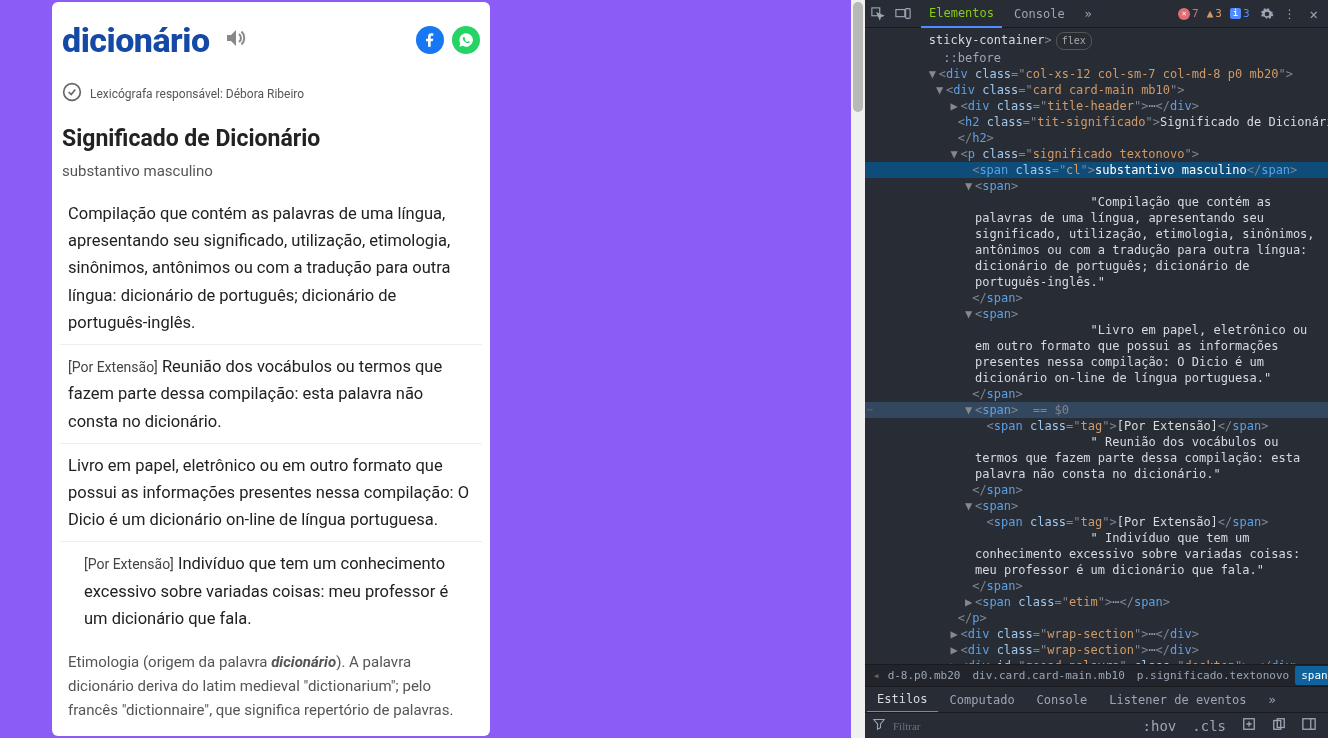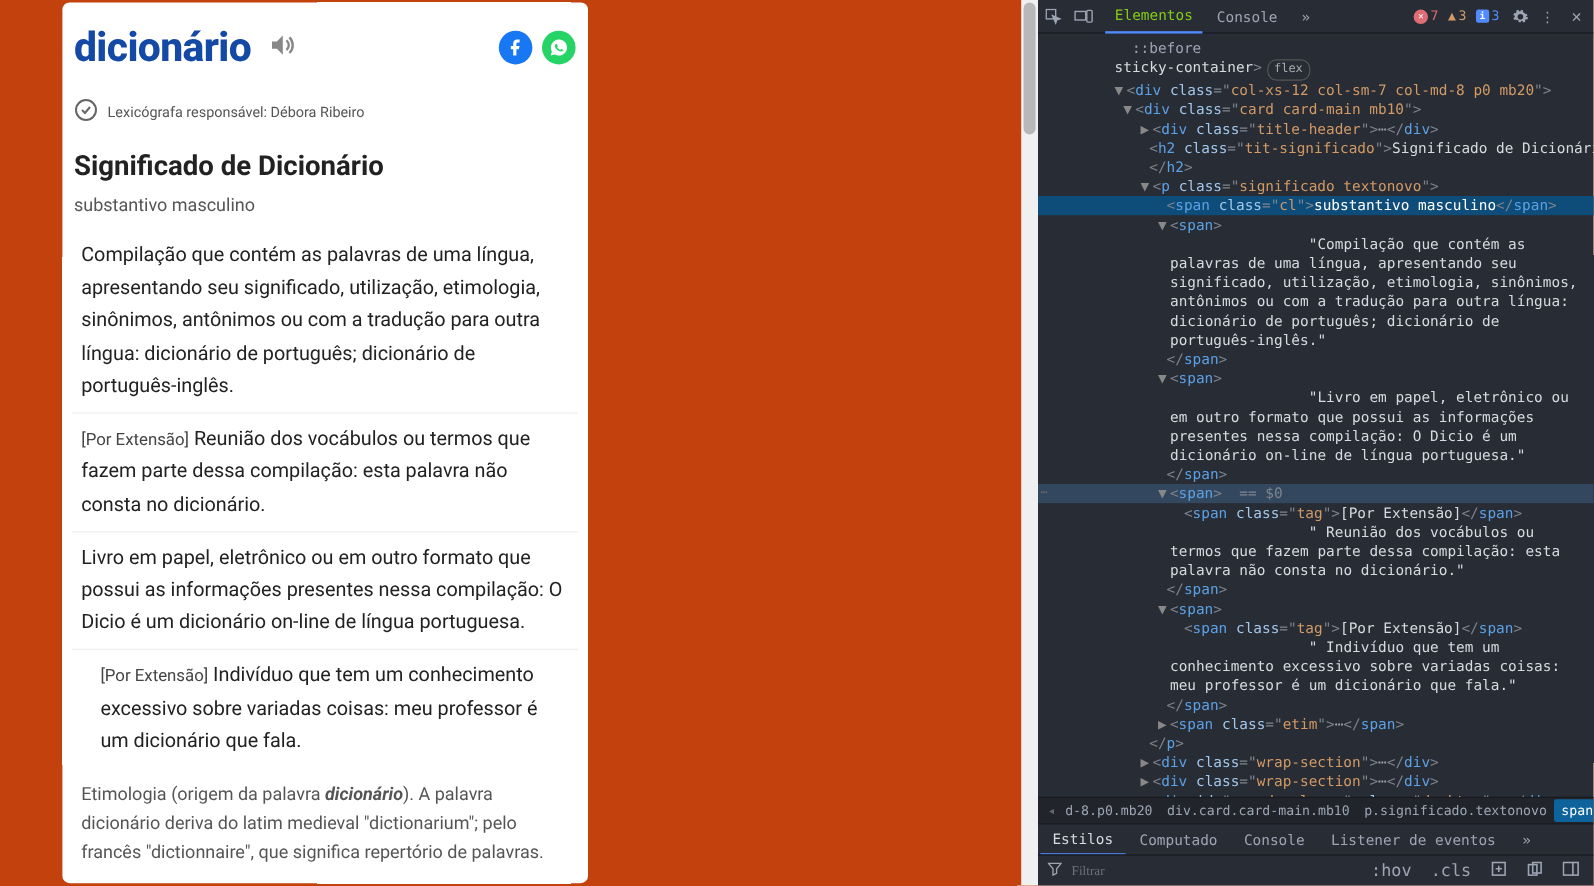--- a/index.html
+++ b/index.html
@@ -1,19 +1,19 @@
 <!DOCTYPE html>
 <html><head>
 <meta charset="utf-8">
 <style>
 * { margin: 0; padding: 0; box-sizing: border-box; }
 body { font-family: -apple-system, BlinkMacSystemFont, "Segoe UI", Roboto, Arial, sans-serif; width: 1328px; height: 738px; display: flex; background: #fff; overflow: hidden; }
 
 
-.page-pane { width: 865px; background: #c2410c; position: relative; display: flex; }
+.page-pane { width: 865px; background: #8b5cf6; position: relative; display: flex; }
 .card { margin: 2px 0 0 52px; width: 438px; background: #fff; border-radius: 6px; padding: 18px 8px 18px 8px; overflow-y: auto; height: 734px; }
 .title-row { display: flex; align-items: center; justify-content: space-between; padding: 0 2px 8px 2px; }
 .title-left { display: flex; align-items: center; gap: 14px; }
 .title { font-size: 34px; font-weight: 800; color: #1449a5; letter-spacing: -0.5px; }
 .audio-icon { color: #888; }
 .social { display: flex; gap: 8px; }
 .fb { width: 28px; height: 28px; border-radius: 50%; background: #1877f2; display: flex; align-items: center; justify-content: center; }
 .wa { width: 28px; height: 28px; border-radius: 50%; background: #25d366; display: flex; align-items: center; justify-content: center; }
 .verify-row { display: flex; align-items: center; gap: 8px; padding: 14px 2px 18px 2px; color: #555; font-size: 12px; }
 .heading { font-size: 23px; font-weight: 700; color: #222; padding: 2px 2px 10px 2px; }
@@ -169,22 +169,22 @@
     <span class="dt-icon">
         <svg width="14" height="14" viewBox="0 0 24 24" fill="#9da5b4">
           <path d="M12 8a4 4 0 1 0 0 8 4 4 0 0 0 0-8zm9 4l2 1-1 3-2-.5a8 8 0 0 1-1.5 1.5l.5 2-3 1-1-2h-2l-1 2-3-1 .5-2A8 8 0 0 1 5 16l-2 .5-1-3 2-1v-2l-2-1 1-3 2 .5A8 8 0 0 1 6.5 5L6 3l3-1 1 2h2l1-2 3 1-.5 2A8 8 0 0 1 19 8l2-.5 1 3-2 1v1z"></path>
         </svg>
       </span>
     <span class="dt-icon">⋮</span>
     <span class="dt-close">✕</span>
   </div>
 
   <div class="dom-tree">
+<div class="dl">        <span class="tk-txt">sticky-container</span><span class="tk-pun">&gt;</span><span class="flex-badge">flex</span></div>
 <div class="dl">          <span class="tk-pseudo">::before</span></div>
-<div class="dl">        <span class="tk-txt">sticky-container</span><span class="tk-pun">&gt;</span><span class="flex-badge">flex</span></div>
 <div class="dl">        <span class="tri">▼</span><span class="tk-pun">&lt;</span><span class="tk-tag">div</span> <span class="tk-att">class</span><span class="tk-pun">="</span><span class="tk-val">col-xs-12 col-sm-7 col-md-8 p0 mb20</span><span class="tk-pun">"&gt;</span></div>
 <div class="dl">         <span class="tri">▼</span><span class="tk-pun">&lt;</span><span class="tk-tag">div</span> <span class="tk-att">class</span><span class="tk-pun">="</span><span class="tk-val">card card-main mb10</span><span class="tk-pun">"&gt;</span></div>
 <div class="dl">           <span class="tri">▶</span><span class="tk-pun">&lt;</span><span class="tk-tag">div</span> <span class="tk-att">class</span><span class="tk-pun">="</span><span class="tk-val">title-header</span><span class="tk-pun">"&gt;</span><span class="ell">⋯</span><span class="tk-pun">&lt;/</span><span class="tk-tag">div</span><span class="tk-pun">&gt;</span></div>
 <div class="dl">            <span class="tk-pun">&lt;</span><span class="tk-tag">h2</span> <span class="tk-att">class</span><span class="tk-pun">="</span><span class="tk-val">tit-significado</span><span class="tk-pun">"&gt;</span><span class="tk-txt">Significado de Dicionário</span></div>
 <div class="dl">            <span class="tk-pun">&lt;/</span><span class="tk-tag">h2</span><span class="tk-pun">&gt;</span></div>
 <div class="dl">           <span class="tri">▼</span><span class="tk-pun">&lt;</span><span class="tk-tag">p</span> <span class="tk-att">class</span><span class="tk-pun">="</span><span class="tk-val">significado textonovo</span><span class="tk-pun">"&gt;</span></div>
 <div class="dl sel">              <span class="tk-pun">&lt;</span><span class="tk-tag">span</span> <span class="tk-att">class</span><span class="tk-pun">="</span><span class="tk-val">cl</span><span class="tk-pun">"&gt;</span><span class="tk-txt-w">substantivo masculino</span><span class="tk-pun">&lt;/</span><span class="tk-tag">span</span><span class="tk-pun">&gt;</span></div>
 <div class="dl">             <span class="tri">▼</span><span class="tk-pun">&lt;</span><span class="tk-tag">span</span><span class="tk-pun">&gt;</span></div>
 <div class="dl" style="white-space:pre-wrap;padding-left:110px;text-indent:-0px;">                <span class="tk-txt" style="white-space:pre-wrap;">"Compilação que contém as palavras de uma língua, apresentando seu significado, utilização, etimologia, sinônimos, antônimos ou com a tradução para outra língua: dicionário de português; dicionário de português-inglês."</span></div>
 <div class="dl">              <span class="tk-pun">&lt;/</span><span class="tk-tag">span</span><span class="tk-pun">&gt;</span></div>

